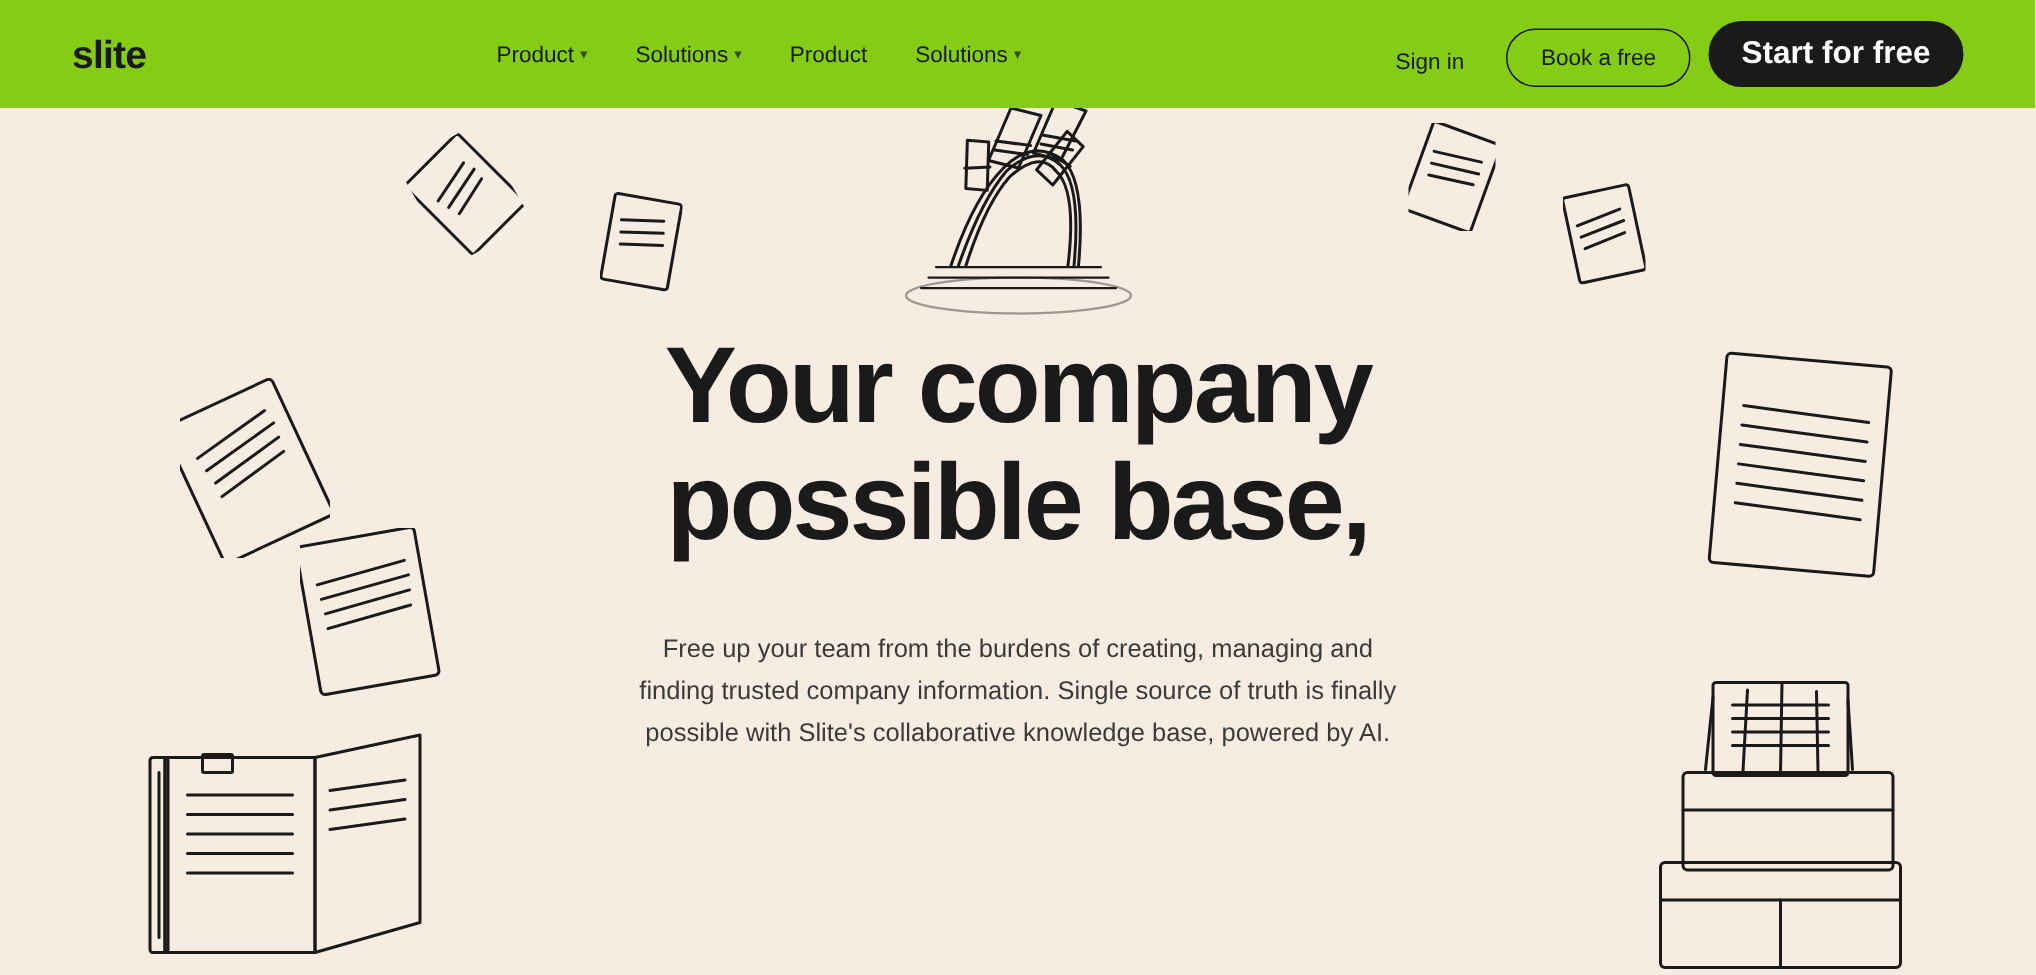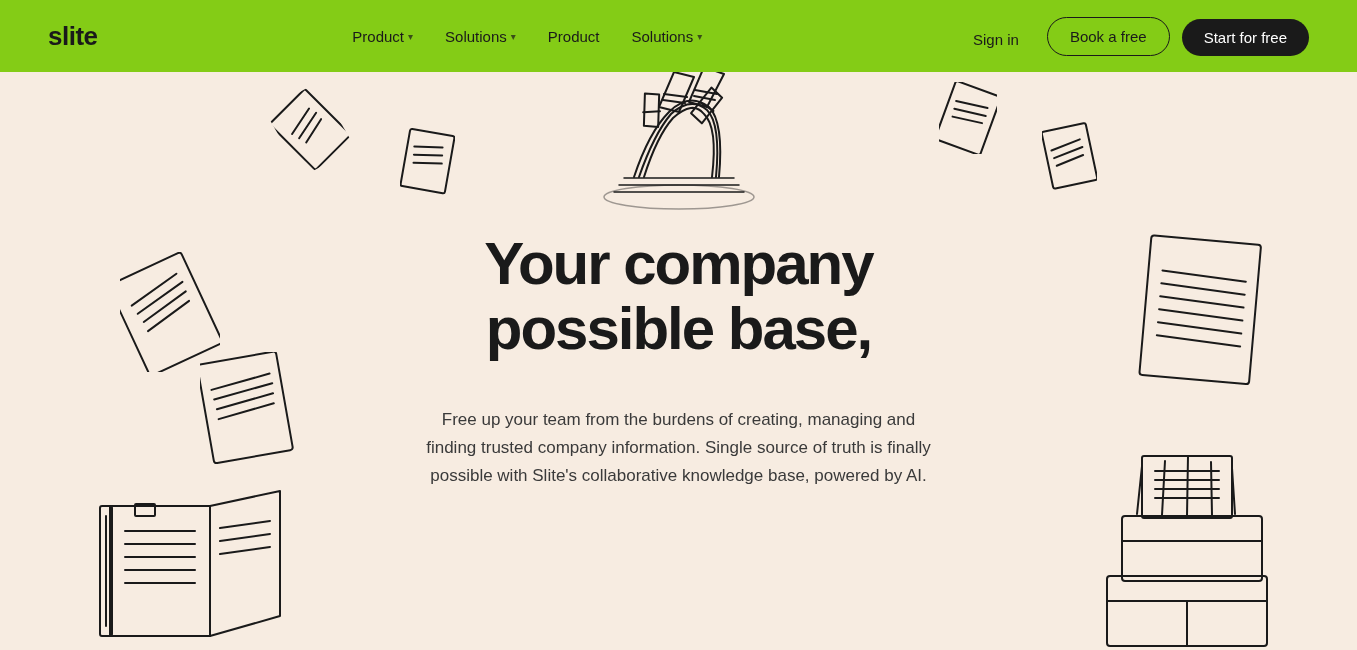--- a/index.html
+++ b/index.html
@@ -76,42 +76,42 @@
       font-weight: 500;
       color: #1a1a1a;
       cursor: pointer;
     }
 
     .btn-start {
       padding: 10px 22px;
       border: none;
       border-radius: 50px;
       background: #1a1a1a;
-      font-size: 15px;
-      font-weight: 400;
+      font-size: 21px;
+      font-weight: 700;
       color: #fff;
       cursor: pointer;
     }
 
     
     .hero {
       position: relative;
       width: 100%;
       min-height: 578px;
       display: flex;
       flex-direction: column;
       align-items: center;
       justify-content: center;
       text-align: center;
       padding: 0 400px;
       overflow: hidden;
     }
 
     .hero-title {
-      font-size: 60px;
+      font-size: 72px;
       font-weight: 800;
       color: #1a1a1a;
       line-height: 1.08;
       letter-spacing: -2px;
       margin-bottom: 44px;
       position: relative;
       z-index: 2;
     }
 
     .hero-subtitle {

